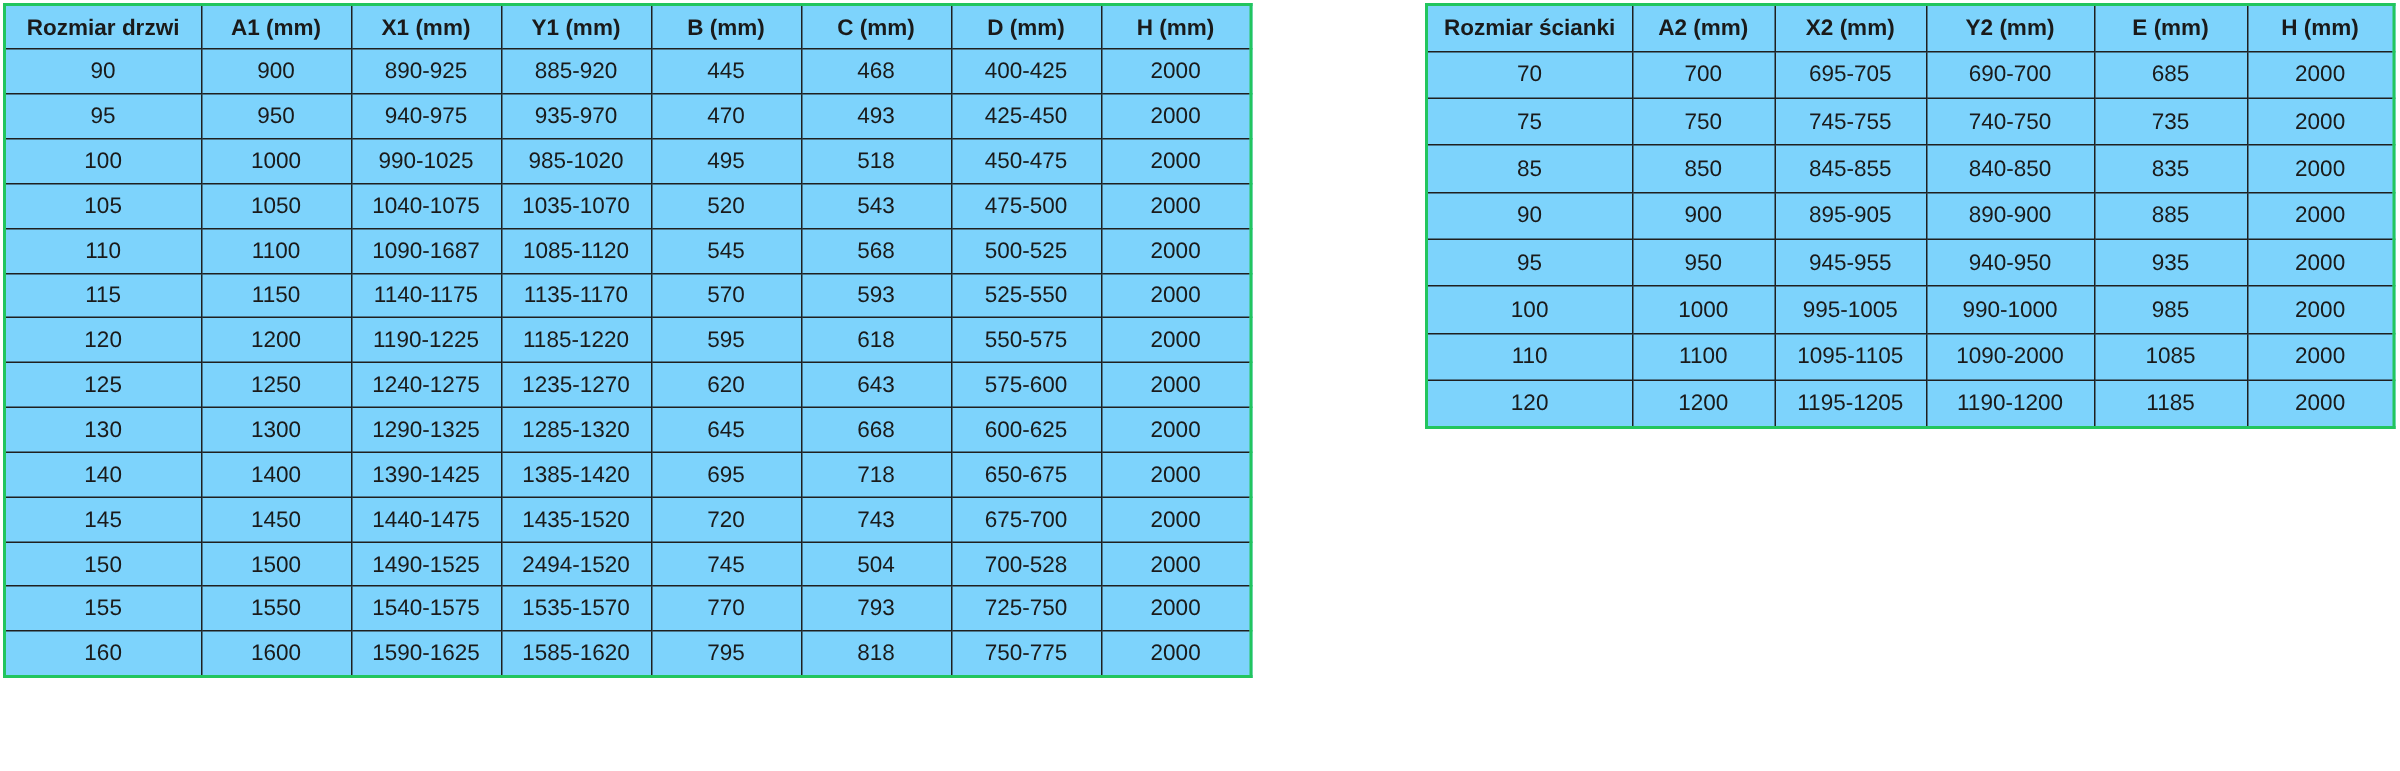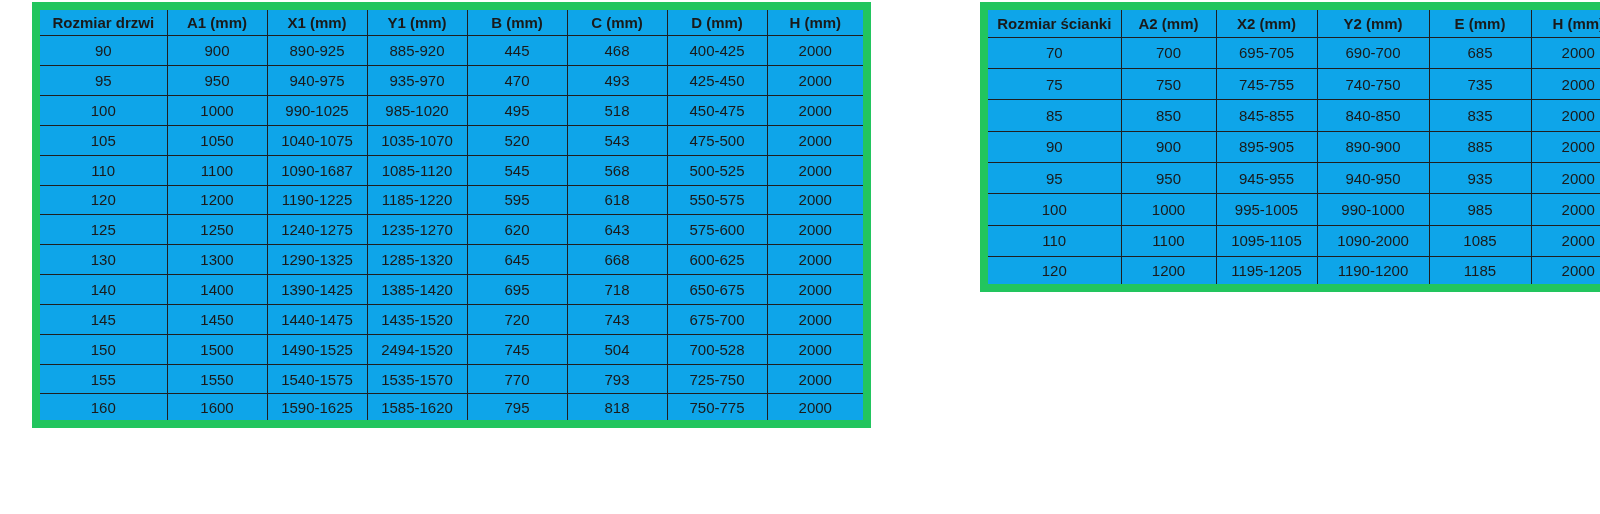--- a/index.html
+++ b/index.html
@@ -9,23 +9,22 @@
     height: 514px;
     background: #ffffff;
     font-family: "Liberation Sans", sans-serif;
     color: #1a1a1a;
     overflow: hidden;
   }
   table.spec {
     position: absolute;
     border-collapse: collapse;
     table-layout: fixed;
-    border: 8px solid #22c55e;
-    background: #0ea5e9;
-    margin-left: 30px;
+    border: 2px solid #22c55e;
+    background: #7dd3fc;
   }
   table.spec th, table.spec td {
     border: 1px solid #1f1f1f;
     text-align: center;
     vertical-align: middle;
     padding: 0;
     font-size: 15px;
     white-space: nowrap;
     overflow: hidden;
   }
@@ -108,20 +107,30 @@
           <td>2000</td>
         </tr>
         <tr>
           <td>110</td>
           <td>1100</td>
           <td>1090-1687</td>
           <td>1085-1120</td>
           <td>545</td>
           <td>568</td>
           <td>500-525</td>
+          <td>2000</td>
+        </tr>
+        <tr>
+          <td>115</td>
+          <td>1150</td>
+          <td>1140-1175</td>
+          <td>1135-1170</td>
+          <td>570</td>
+          <td>593</td>
+          <td>525-550</td>
           <td>2000</td>
         </tr>
         <tr>
           <td>120</td>
           <td>1200</td>
           <td>1190-1225</td>
           <td>1185-1220</td>
           <td>595</td>
           <td>618</td>
           <td>550-575</td>

